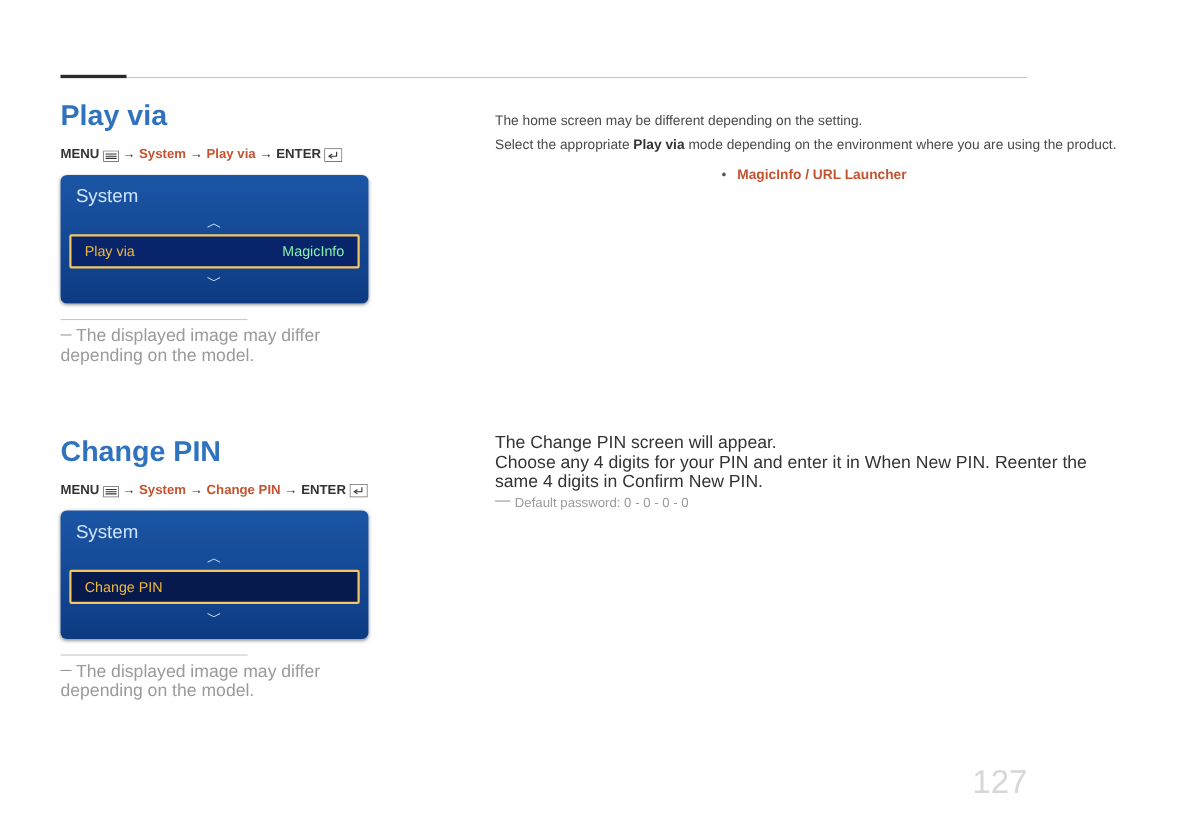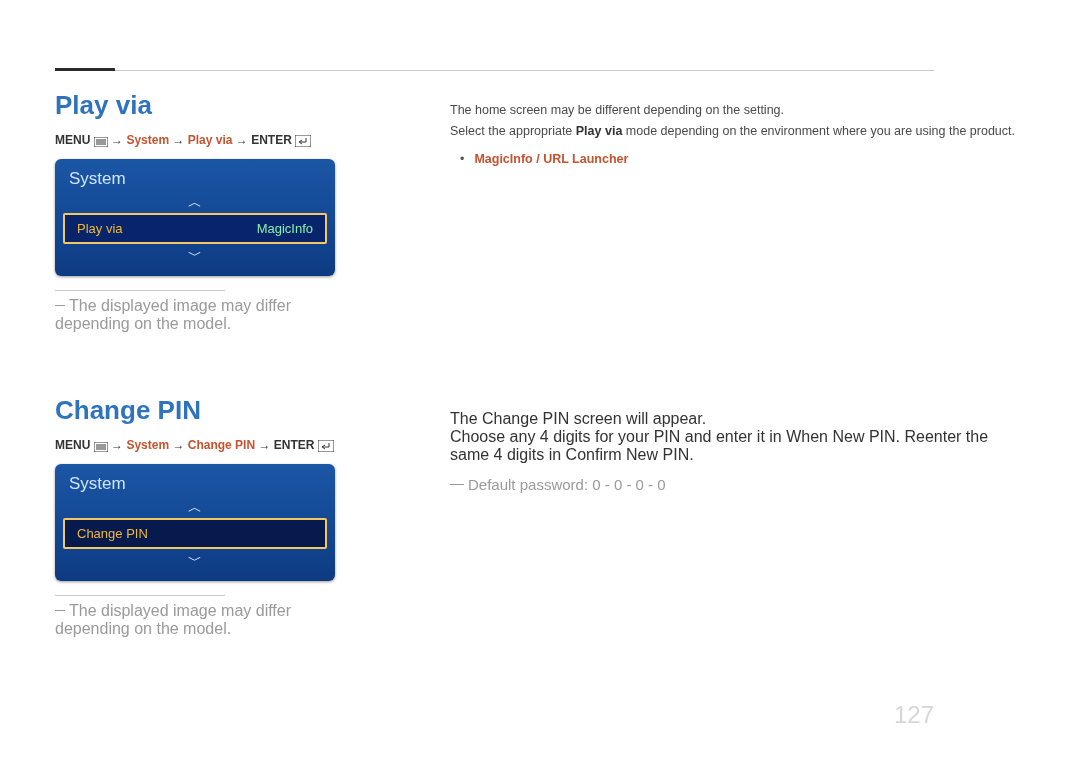--- a/index.html
+++ b/index.html
@@ -19,27 +19,27 @@
   .osd-row.dark { background: #061a4d; border-color: #f5c762; }
   .osd-row .label { color: #f0b73d; }
   .osd-row .value { color: #86efac; }
   .osd-bottom-pad { height: 10px; }
   .left-hr { width: 170px; height: 1px; background: #c8c8c8; margin: 10px 0 6px 0; }
   .left-note { font-size: 16px; color: #9a9a9a; }
   .left-note .dash { display: inline-block; width: 10px; height: 1px; background: #9a9a9a; vertical-align: 5px; margin-right: 4px; }
   .right-col p, .right-col li { font-size: 12.5px; line-height: 1.7; color: #4a4a4a; }
   .right-col .strong { font-weight: bold; color: #333; }
   .right-col a.orange { color: #c45330; font-weight: bold; }
-  .right-col ul { list-style: none; margin: 6px 0 0 10px; }
+  .right-col ul { list-style: none; margin: 6px 0 0 10px; text-align: center; }
   .right-col ul li::before { content: "•"; margin-right: 10px; color: #555; }
   .block2-left { margin-top: 62px; }
-  .block2-right { position: absolute; left: 450px; top: 410px; width: 570px; }
-  .note-line { font-size: 15px; color: #9a9a9a; margin-top: 12px; }
+  .block2-right { position: absolute; left: 450px; top: 394px; width: 570px; }
+  .note-line { font-size: 12px; color: #9a9a9a; margin-top: 2px; }
   .note-line .dash { display: inline-block; width: 14px; height: 1px; background: #9a9a9a; vertical-align: 5px; margin-right: 4px; }
-  .page-num { position: absolute; right: 50px; bottom: 34px; color: #d7d7d7; font-size: 24px; font-weight: 300; }
+  .page-num { position: absolute; right: 50px; bottom: 34px; color: #d7d7d7; font-size: 30px; font-weight: 300; }
   svg.menuicon, svg.entericon { display: inline-block; vertical-align: -3px; }
 </style>
 </head>
 <body>
 
 <div class="page">
   <div class="top-rule"></div>
   <div class="top-rule-accent"></div>
 
   <div class="left-col">

